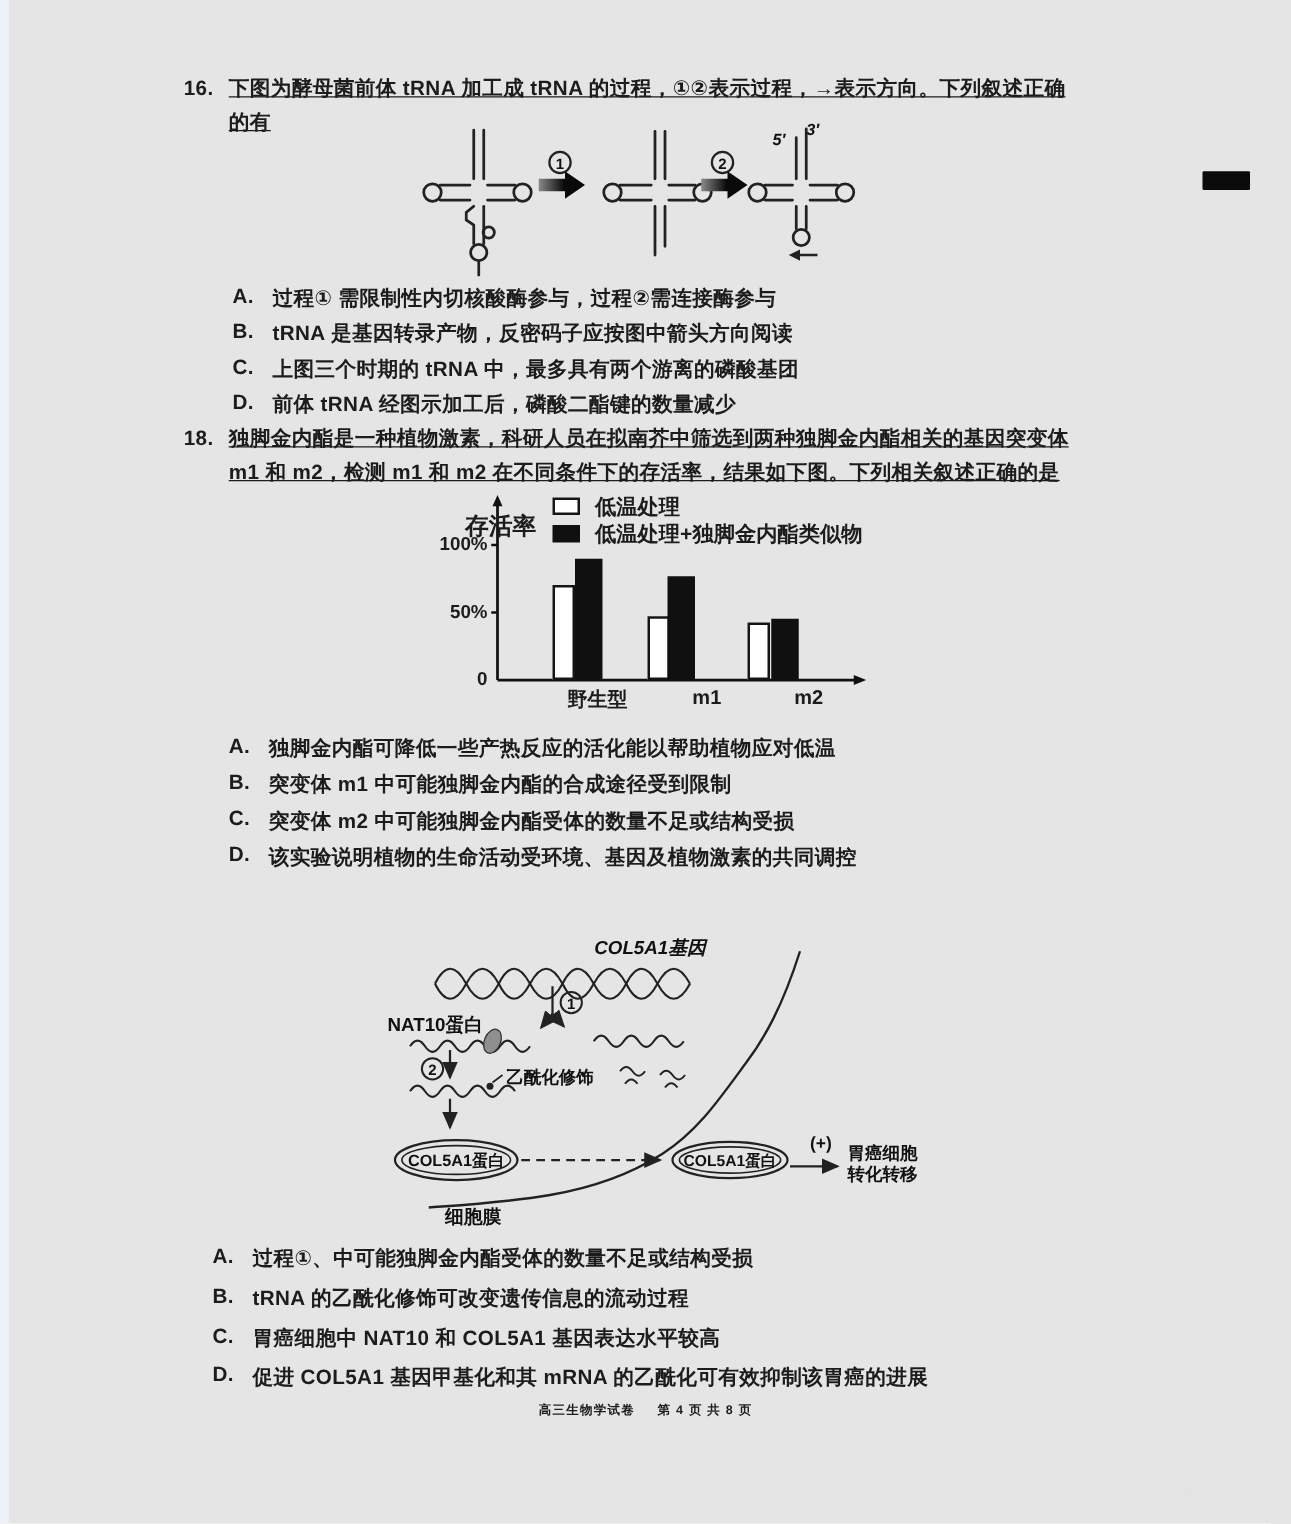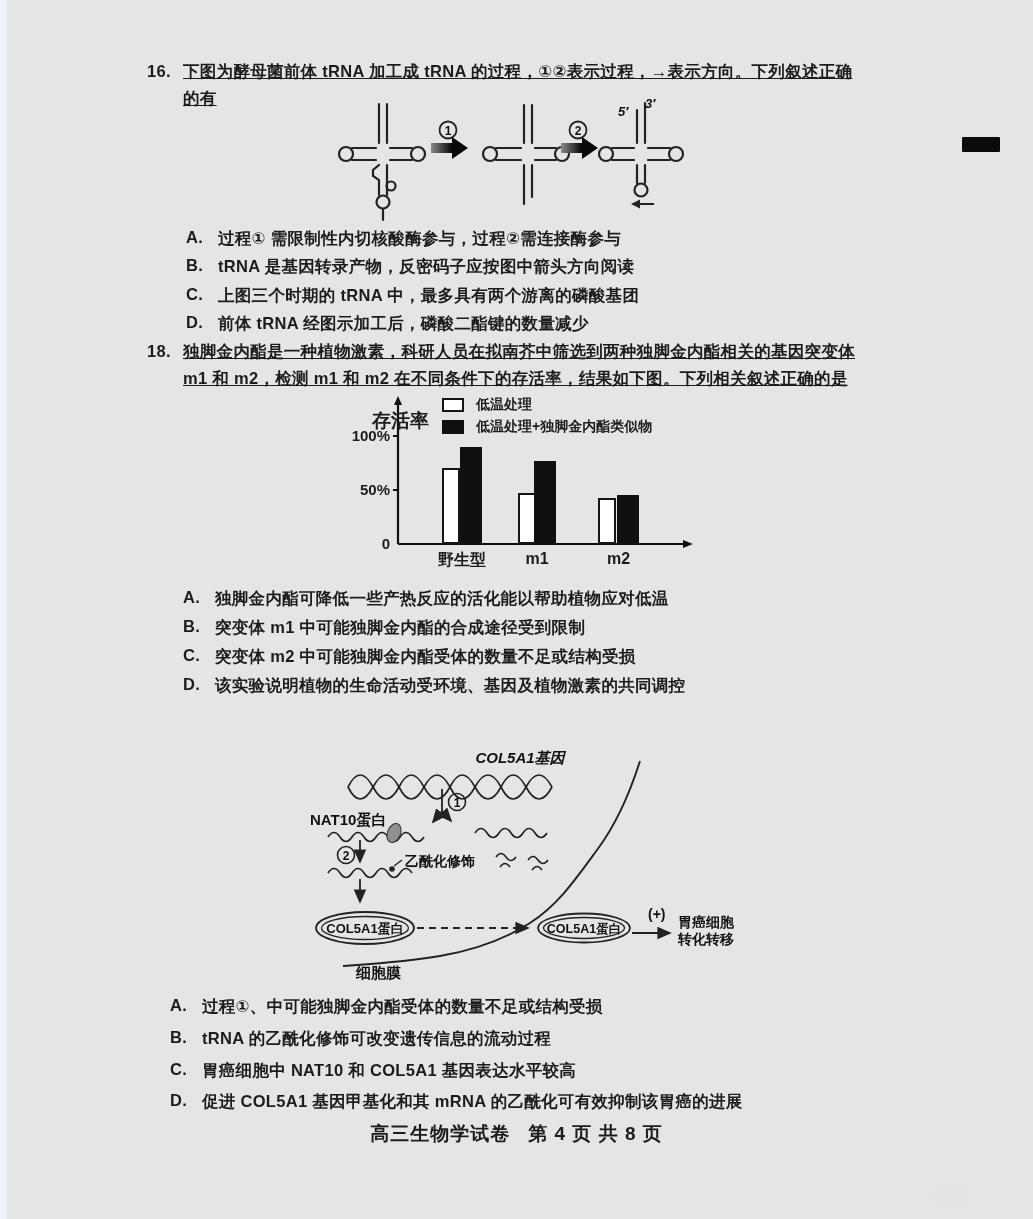--- a/index.html
+++ b/index.html
@@ -23,29 +23,29 @@
   .opts.lh29 .opt{height:29px;}
   .opts.lh32 .opt{height:31.8px;}
   .fig{position:absolute;}
   
   .chart{position:absolute;left:330px;top:392px;width:420px;height:196px;font-weight:700;}
   .chart .ylab{position:absolute;left:14px;top:16px;font-size:19px;margin-left:28px;}
   .chart .tick{position:absolute;width:44px;text-align:right;font-size:15px;}
   .chart .bar{position:absolute;}
   .bar-white{background:#fff;border:2px solid #151515;box-sizing:border-box;}
   .bar-black{background:#101010;}
-  .chart .cat{position:absolute;width:80px;text-align:center;font-size:16px;}
+  .chart .cat{position:absolute;width:80px;text-align:right;font-size:16px;}
   .legend{position:absolute;left:112px;top:2px;}
   .lrow{display:flex;align-items:center;height:22px;}
   .sw{width:22px;height:14px;flex:none;margin-right:12px;box-sizing:border-box;}
   .sw.white{background:#fff;border:2px solid #151515;}
   .sw.black{background:#101010;}
-  .lrow span{font-size:14px;}
+  .lrow span{font-size:17px;}
   .footer{position:absolute;left:0;top:1121px;width:100%;text-align:center;
-    font-size:19px;font-weight:700;letter-spacing:1px;}
+    font-size:10px;font-weight:700;letter-spacing:1px;}
   .footer .gap{display:inline-block;width:18px;}
   svg text{font-family:"Liberation Sans","DejaVu Sans",sans-serif;}
 </style>
 </head>
 <body>
 
 <div class="page">
   <div class="edge-strip"></div>
   <div class="scan-bar" style="left:962px;top:137px;width:38px;height:15px;"></div>
   <div class="smudge" style="left:918px;top:1176px;"></div>

